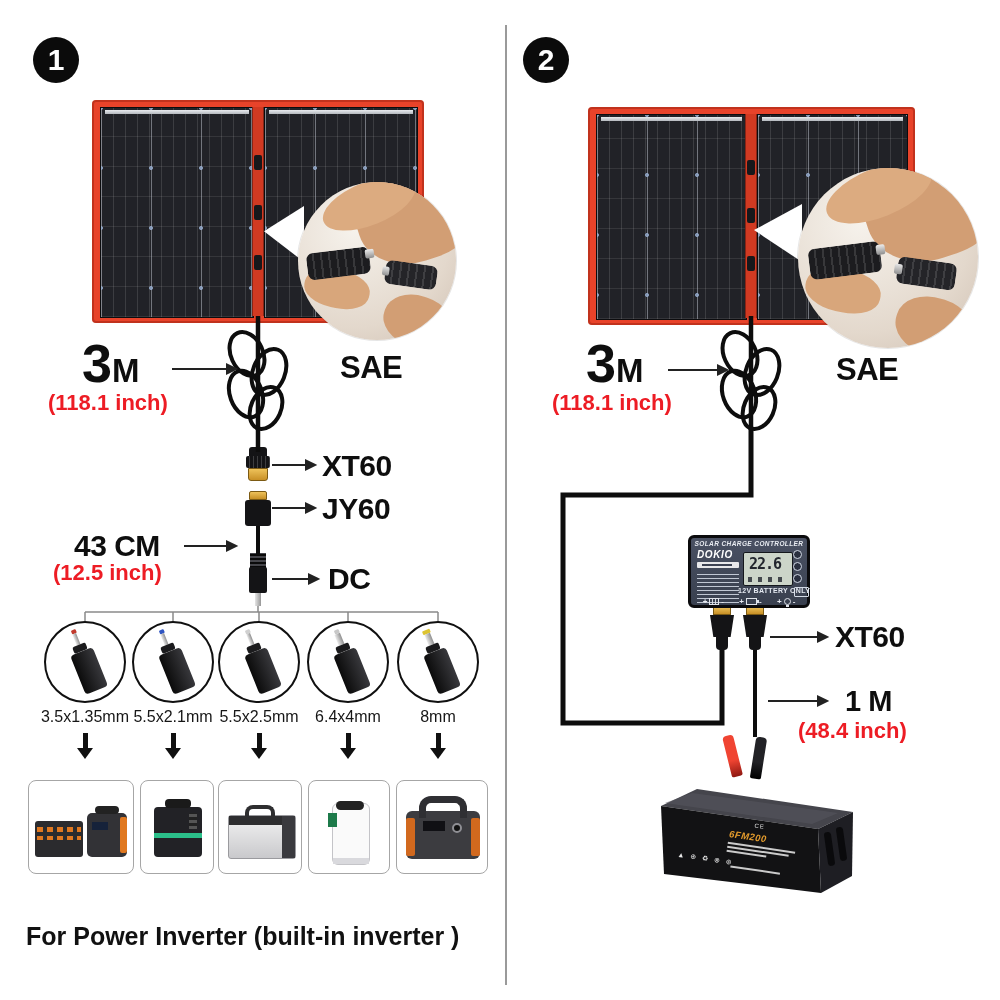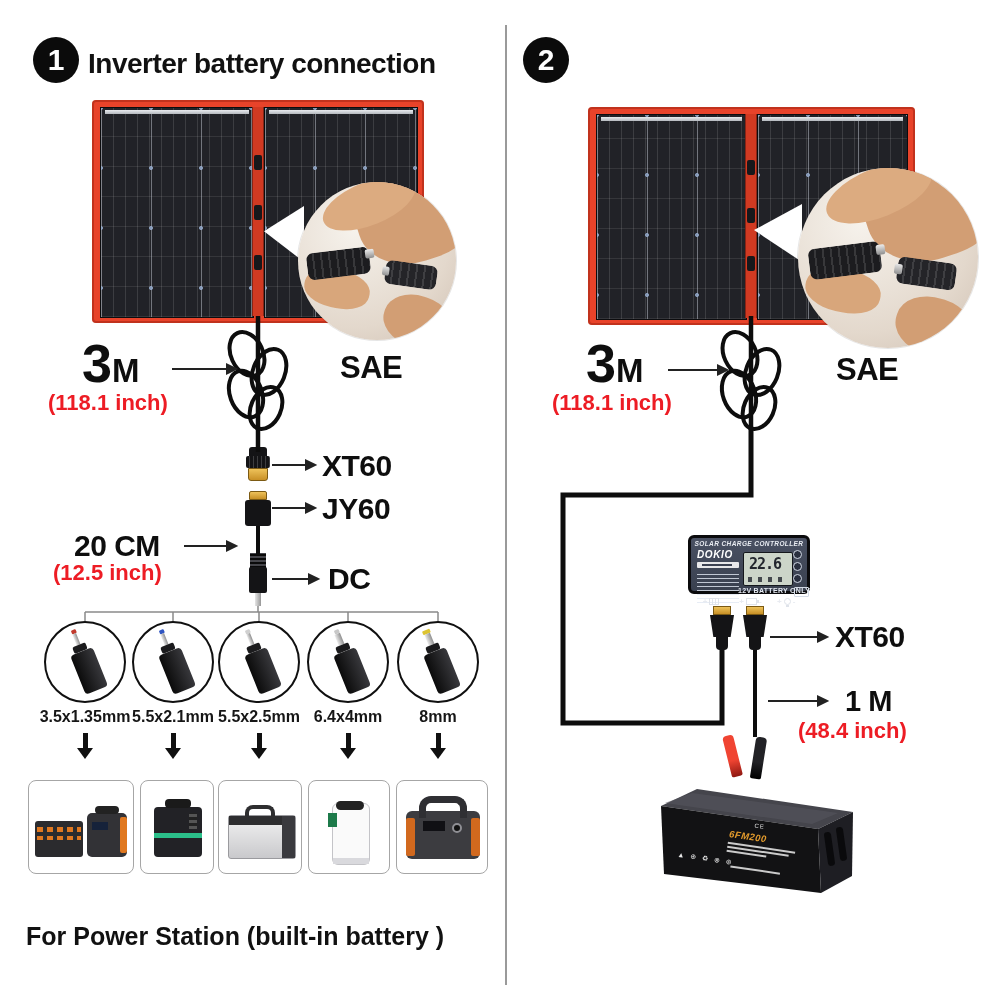--- a/index.html
+++ b/index.html
@@ -47,21 +47,21 @@
   .ribbed{background:repeating-linear-gradient(0deg,#0a0a0a 0 2px,#45454a 2px 4px);}
   .dctip{background:linear-gradient(90deg,#e6e6e6,#979797);}
   
   .adcircle{width:82px;height:82px;border:2.5px solid #101010;border-radius:50%;background:#fff;box-sizing:border-box;}
   .adwrap{position:absolute;left:50%;top:50%;width:30px;height:66px;transform:translate(-50%,-52%) rotate(-22deg);
           display:flex;flex-direction:column;align-items:center;}
   .adtipdot{width:5px;height:4px;border-radius:1px;}
   .adpin{width:4px;height:12px;background:linear-gradient(90deg,#ededed,#8f8f8f);}
   .adneck{width:14px;height:7px;background:#1b1b1d;border-radius:2px;}
   .adbarrel{width:24px;height:42px;background:linear-gradient(90deg,#0b0b0b,#38383c);border-radius:4px;}
-  .szlbl{font-size:16px;font-weight:bold;color:#161616;text-align:center;white-space:nowrap;}
+  .szlbl{font-size:16px;font-weight:normal;color:#161616;text-align:center;white-space:nowrap;}
   .darrow{display:flex;flex-direction:column;align-items:center;}
   .darrow .stem{width:5px;height:15px;background:#101010;}
   .darrow .head{width:0;height:0;border-left:8px solid transparent;border-right:8px solid transparent;border-top:11px solid #101010;}
   .pbox{border:1.5px solid #a6a6a6;border-radius:8px;background:#fff;box-sizing:border-box;}
   
   .ctrl{background:linear-gradient(#4a5163,#39404f);border:3px solid #0b0b0d;border-radius:6px;box-sizing:border-box;}
   .ctrl-header{position:absolute;left:0;right:0;top:2px;text-align:center;font-size:6.5px;font-style:italic;
        font-weight:bold;color:#e9ecf2;letter-spacing:.4px;white-space:nowrap;}
   .ctrl-brand{position:absolute;left:6px;top:11px;font-size:10px;font-weight:bold;font-style:italic;color:#fff;letter-spacing:.6px;}
   .ctrl-label{position:absolute;left:6px;top:24px;width:42px;height:6px;background:#e8e8ea;border-radius:1px;}
@@ -93,21 +93,20 @@
 </head>
 <body>
 
 <div id="stage">
 
   <div class="abs" style="left:505px;top:25px;width:2px;height:960px;background:#9a9a9a;"></div>
 
   <div class="abs badge" style="left:33px;top:37px;">
     <span>1</span>
   </div>
-  <div class="abs title" style="left:88px;top:48px;">Inverter battery connection</div>
 
   <div class="abs panel" style="left:92px;top:100px;width:332px;height:223px;z-index:2;">
     <div class="half" style="left:8px;top:7px;width:152px;height:209px;"></div>
     <div class="half" style="left:172px;top:7px;width:152px;height:209px;"></div>
     <div class="hinge" style="left:160px;top:7px;width:12px;height:209px;">
       <div class="latch" style="top:48px;"></div>
       <div class="latch" style="top:98px;"></div>
       <div class="latch" style="top:148px;"></div>
     </div>
   </div>
@@ -189,21 +188,21 @@
   <div class="abs blackpart" style="left:246px;top:456px;width:24px;height:12px;border-radius:2px;background-image:repeating-linear-gradient(90deg,transparent 0 3px,rgba(255,255,255,.18) 3px 4px);"></div>
   <div class="abs goldpart" style="left:248px;top:468px;width:20px;height:13px;border-radius:0 0 3px 3px;"></div>
   <div class="abs goldpart" style="left:249px;top:491px;width:18px;height:9px;border-radius:2px 2px 0 0;"></div>
   <div class="abs blackpart" style="left:245px;top:500px;width:26px;height:26px;border-radius:3px;"></div>
   <div class="abs ribbed" style="left:250px;top:553px;width:16px;height:15px;"></div>
   <div class="abs blackpart" style="left:249px;top:567px;width:18px;height:26px;border-radius:2px;"></div>
   <div class="abs dctip" style="left:255px;top:593px;width:6px;height:13px;"></div>
 
   <div class="abs lbl30" style="left:322px;top:449px;">XT60</div>
   <div class="abs lbl30" style="left:322px;top:492px;">JY60</div>
-  <div class="abs lbl30" style="left:74px;top:529px;">20 CM</div>
+  <div class="abs lbl30" style="left:74px;top:529px;">43 CM</div>
   <div class="abs redlbl" style="left:53px;top:560px;">(12.5 inch)</div>
   <div class="abs lbl30" style="left:328px;top:562px;">DC</div>
 
   <div class="abs adcircle" style="left:44px;top:621px;">
     <div class="adwrap">
       <div class="adtipdot" style="background:#c23b2e;"></div>
       <div class="adpin"></div>
       <div class="adneck"></div>
       <div class="adbarrel"></div>
     </div>
@@ -303,21 +302,21 @@
   <div class="abs pbox" style="left:396px;top:780px;width:92px;height:94px;">
     <div class="abs" style="left:9px;top:30px;width:74px;height:48px;background:#3c3c40;border-radius:6px;">
       <div class="abs" style="left:13px;top:-15px;width:48px;height:22px;border:7px solid #2f2f33;border-bottom:none;border-radius:12px 12px 0 0;box-sizing:border-box;"></div>
       <div class="abs" style="left:0;bottom:3px;width:9px;height:38px;background:#d2691e;border-radius:2px;"></div>
       <div class="abs" style="right:0;bottom:3px;width:9px;height:38px;background:#d2691e;border-radius:2px;"></div>
       <div class="abs" style="left:17px;top:10px;width:22px;height:10px;background:#101014;"></div>
       <div class="abs" style="left:46px;top:12px;width:10px;height:10px;background:#111;border:2px solid #8f8f94;border-radius:50%;box-sizing:border-box;"></div>
     </div>
   </div>
 
-  <div class="abs footer" style="left:26px;top:922px;">For Power Station (built-in battery )</div>
+  <div class="abs footer" style="left:26px;top:922px;">For Power Inverter (built-in inverter )</div>
 
   <div class="abs badge" style="left:523px;top:37px;">
     <span>2</span>
   </div>
 
   <div class="abs panel" style="left:588px;top:107px;width:327px;height:218px;z-index:2;">
     <div class="half" style="left:8px;top:7px;width:149px;height:204px;"></div>
     <div class="half" style="left:169px;top:7px;width:149px;height:204px;"></div>
     <div class="hinge" style="left:157px;top:7px;width:12px;height:204px;">
       <div class="latch" style="top:46px;"></div>
@@ -335,21 +334,21 @@
     <div class="connA"></div>
     <div class="connB"></div>
   </div>
 
   <div class="abs" style="left:586px;top:336px;">
     <span class="big3">3</span><span class="mid-m">M</span>
   </div>
   <div class="abs redlbl" style="left:552px;top:390px;">(118.1 inch)</div>
   <div class="abs lbl30" style="left:836px;top:352px;font-size:31px;">SAE</div>
 
-  <div class="abs ctrl" style="left:688px;top:535px;width:122px;height:59px;z-index:4;">
+  <div class="abs ctrl" style="left:688px;top:535px;width:122px;height:73px;z-index:4;">
     <div class="ctrl-header">SOLAR CHARGE CONTROLLER</div>
     <div class="ctrl-brand">DOKIO</div>
     <div class="ctrl-label"></div>
     <div class="ctrl-text"></div>
     <div class="lcd">
       <div class="lcd-val">22.6</div>
       <div class="lcd-icons"></div>
     </div>
     <div class="ctrl-btn" style="left:102px;top:12px;"></div>
     <div class="ctrl-btn" style="left:102px;top:24px;"></div>

